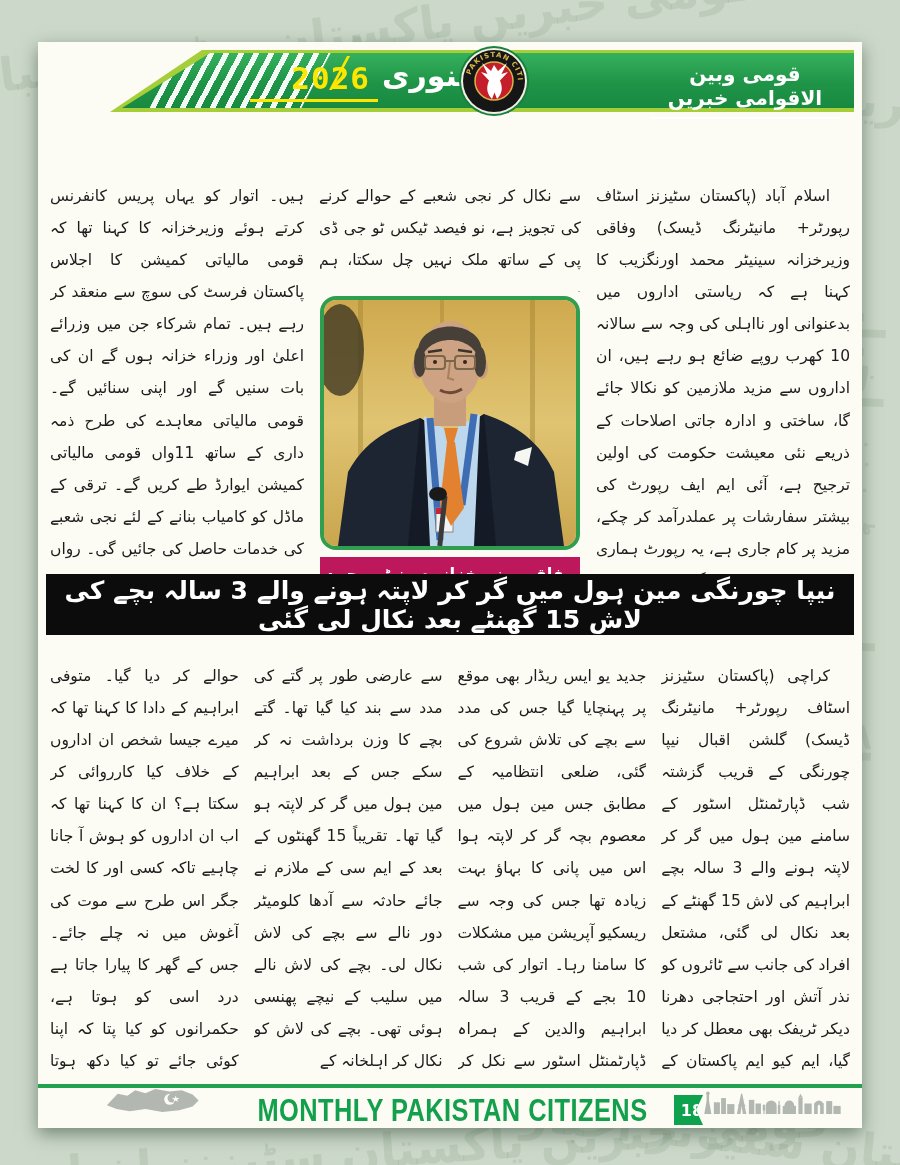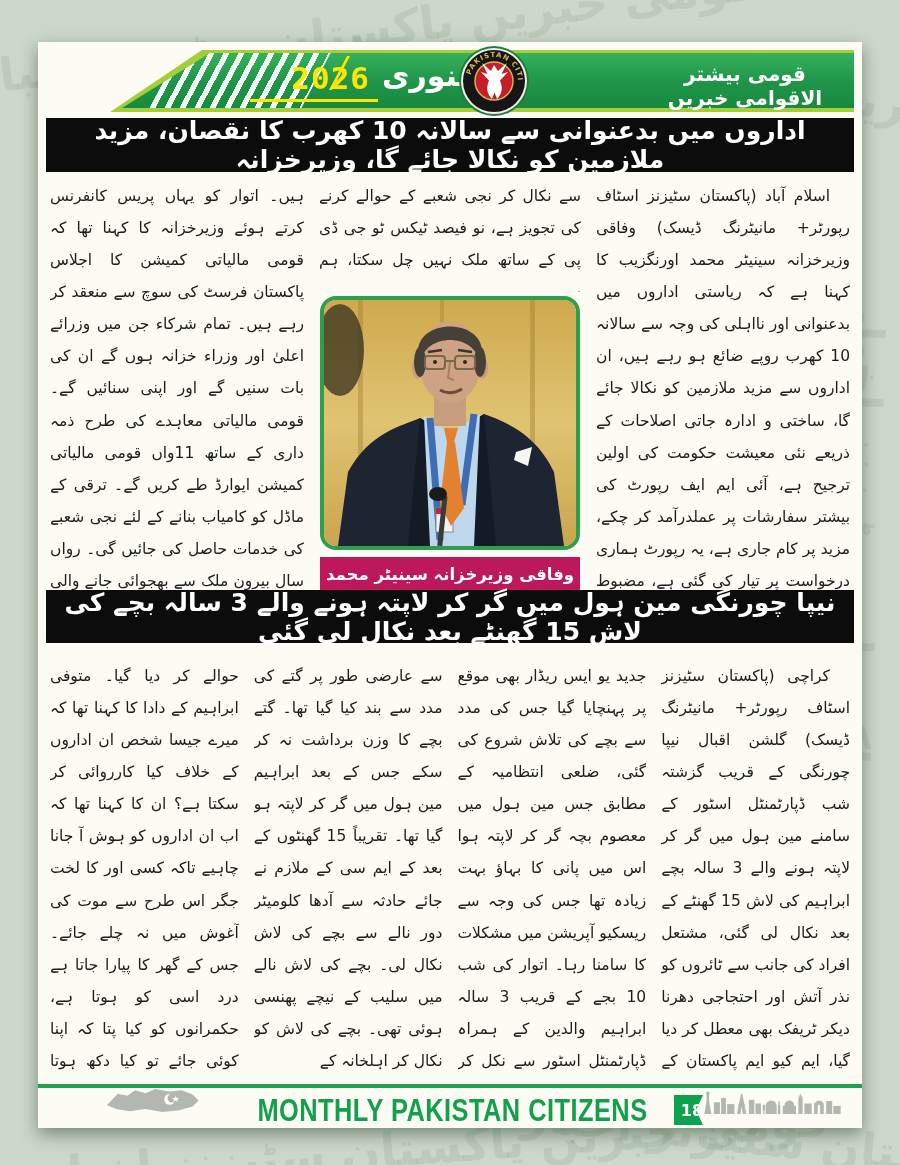--- a/index.html
+++ b/index.html
@@ -41,21 +41,21 @@
   .logo{position:absolute;left:412px;top:-5px;width:72px;height:72px;}
   .section-label{position:absolute;right:14px;top:12px;width:190px;text-align:center;
     color:#fff;font-size:20px;font-weight:bold;direction:rtl;
     border-bottom:2px solid #fff;padding-bottom:7px;}
 
   
   .headline-bar{position:absolute;left:8px;right:8px;background:#0c0c0c;color:#fff;
     display:flex;align-items:center;justify-content:center;direction:rtl;
     font-size:25px;font-weight:bold;text-align:center;}
   .hb1{top:76px;height:54px;}
-  .hb2{top:548px;height:53px;}
+  .hb2{top:532px;height:61px;}
 
   
   .article{position:absolute;left:12px;right:12px;direction:rtl;display:flex;gap:15px;overflow:hidden;}
   .art1{top:138px;height:412px;}
   .art2{top:618px;height:414px;}
   .a-col{flex:1;font-size:15.5px;line-height:2.07;text-align:justify;color:#1c1c1c;overflow:hidden;}
   .a-col p{margin:0;text-indent:20px;}
   .a-col p.noindent{text-indent:0;}
   .mid-col{flex:0 0 262px;display:flex;flex-direction:column;overflow:hidden;}
   .mid-top{height:66px;overflow:hidden;}
@@ -108,24 +108,23 @@
         <circle cx="36" cy="36" r="19" fill="#c41e2a" stroke="#d8b54a" stroke-width="1.5"></circle>
         <defs>
             <path id="arcTop" d="M 12 36 A 24 24 0 0 1 60 36"></path>
           </defs>
         <text font-size="7" fill="#d8b54a" font-weight="bold" letter-spacing="1">
           <textPath href="#arcTop" startOffset="8%">PAKISTAN CITIZEN</textPath>
         </text>
         <path fill="#fff" d="M36 20 l4 6 9 -8 -5.5 11 6.5 -2 -8 8.5 c3.5 8 1.5 14 -3 18.5 l-2.5 -6.5 -2.5 6.5 c-4.5 -4.5 -6.5 -10.5 -3 -18.5 l-8 -8.5 6.5 2 -5.5 -11 9 8 z"></path>
       </svg>
     </div>
-    <div class="section-label">قومی بیشتر الاقوامی خبریں</div>
-  </div>
-
-  <div class="headline-bar hb1">اداروں میں بدعنوانی سے سالانہ 10 کھرب کا نقصان، مزید ملازمین کو نکالا جائے گا، وزیرخزانہ</div>
+    <div class="section-label">قومی وبین الاقوامی خبریں</div>
+  </div>
+
 
   <div class="article art1">
     <div class="a-col">
       <p>اسلام آباد (پاکستان سٹیزنز اسٹاف رپورٹر+ مانیٹرنگ ڈیسک) وفاقی وزیرخزانہ سینیٹر محمد اورنگزیب کا کہنا ہے کہ ریاستی اداروں میں بدعنوانی اور نااہلی کی وجہ سے سالانہ 10 کھرب روپے ضائع ہو رہے ہیں، ان اداروں سے مزید ملازمین کو نکالا جائے گا، ساختی و ادارہ جاتی اصلاحات کے ذریعے نئی معیشت حکومت کی اولین ترجیح ہے، آئی ایم ایف رپورٹ کی بیشتر سفارشات پر عملدرآمد کر چکے، مزید پر کام جاری ہے، یہ رپورٹ ہماری درخواست پر تیار کی گئی ہے، مضبوط مالی نظم، موثر گورننس، جدید اقتصادی ڈھانچے اور سرمایہ کار دوست اقدامات کے بغیر ملک طویل المدتی ترقی حاصل نہیں کر سکتا، آئی ایم ایف کے ساتھ اسٹاف لیول معاہدہ ہو چکا ہے، حکومت ڈھانچہ جاتی اصلاحات پر عمل پیرا ہے، ایکسپورٹ ڈویلپمنٹ فنڈ کو حکومتی کنٹرول</p>
     </div>
     <div class="mid-col">
       <div class="a-col mid-top">
         <p class="noindent">سے نکال کر نجی شعبے کے حوالے کرنے کی تجویز ہے، نو فیصد ٹیکس ٹو جی ڈی پی کے ساتھ ملک نہیں چل سکتا، ہم سب</p>
       </div>
       <div class="photo-frame">

